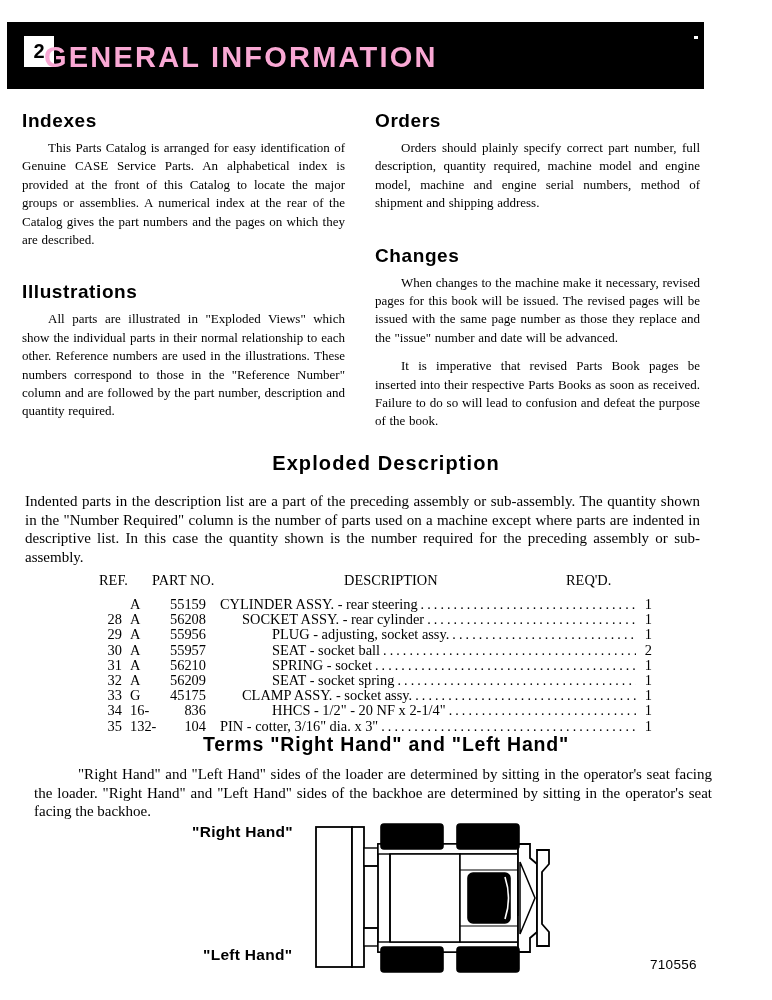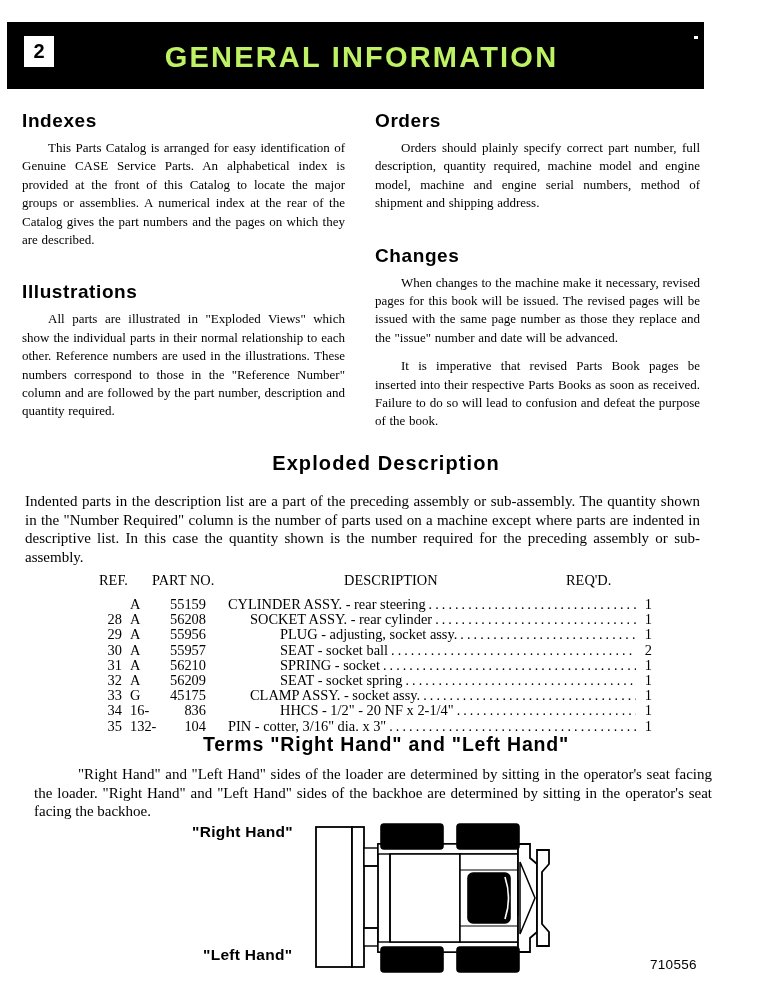--- a/index.html
+++ b/index.html
@@ -38,27 +38,26 @@
     font-size: 20px;
     line-height: 31px;
     text-align: center;
     letter-spacing: 0px;
   }
   .header-title {
     position: absolute;
     left: 0;
     top: 19px;
     width: 697px;
-    text-align: center;
-    color: #bef264;
+    color: #f9a8d4;
     font-family: "Liberation Sans", "DejaVu Sans", sans-serif;
     font-weight: bold;
     font-size: 29px;
     letter-spacing: 2.2px;
-    padding-left: 12px;
+    padding-left: 37px;
     box-sizing: border-box;
   }
   .header-speck {
     position: absolute;
     left: 687px;
     top: 14px;
     width: 4px;
     height: 3px;
     background: #ffffff;
   }
@@ -162,21 +161,21 @@
     text-align: right;
   }
   .c-desc {
     position: absolute;
     left: 124px;
     right: 16px;
     display: flex;
     align-items: baseline;
     overflow: hidden;
   }
-  .c-desc .txt { white-space: nowrap; margin-left: 8px; }
+  .c-desc .txt { white-space: nowrap; }
   .c-desc .leader {
     flex: 1 1 auto;
     overflow: hidden;
     white-space: nowrap;
     letter-spacing: 3.1px;
     margin-left: 3px;
     font-size: 14px;
   }
   .c-desc.ind1 { padding-left: 22px; }
   .c-desc.ind2 { padding-left: 52px; }

